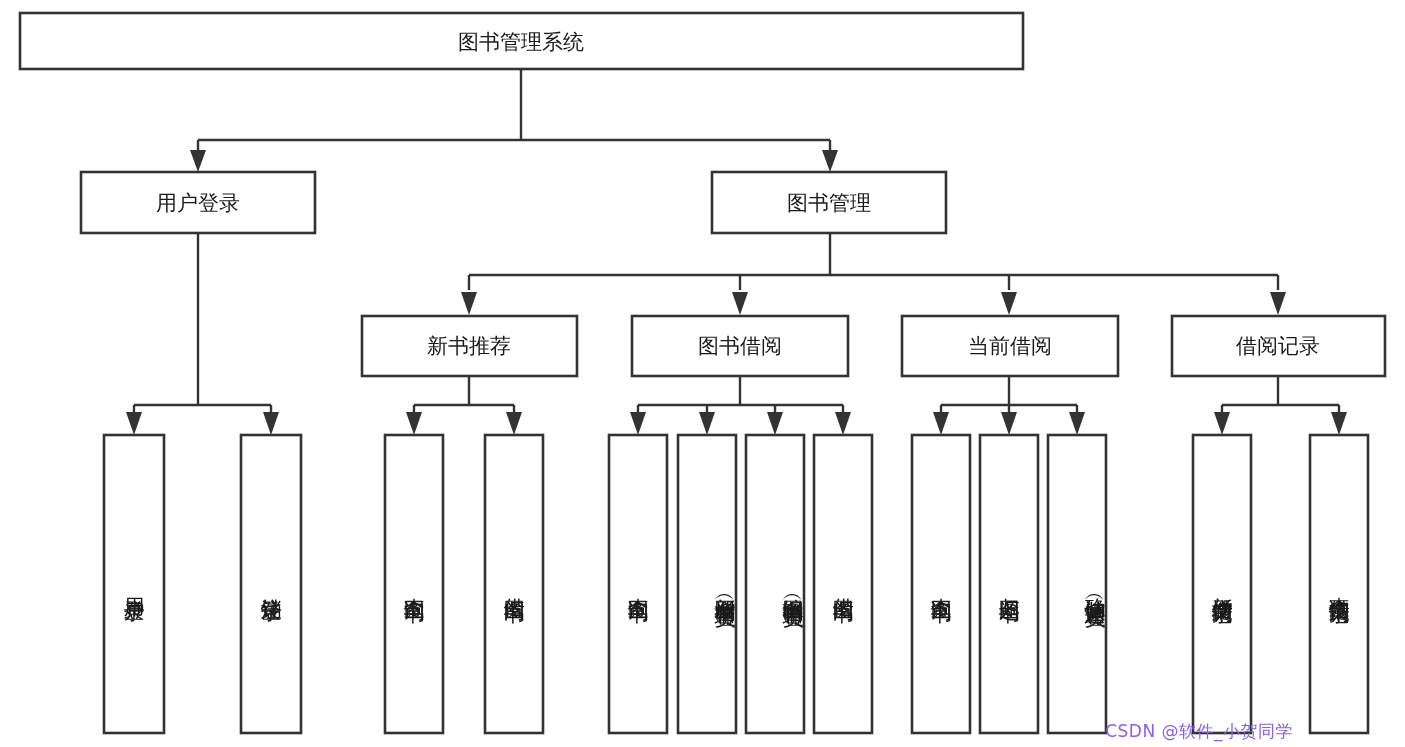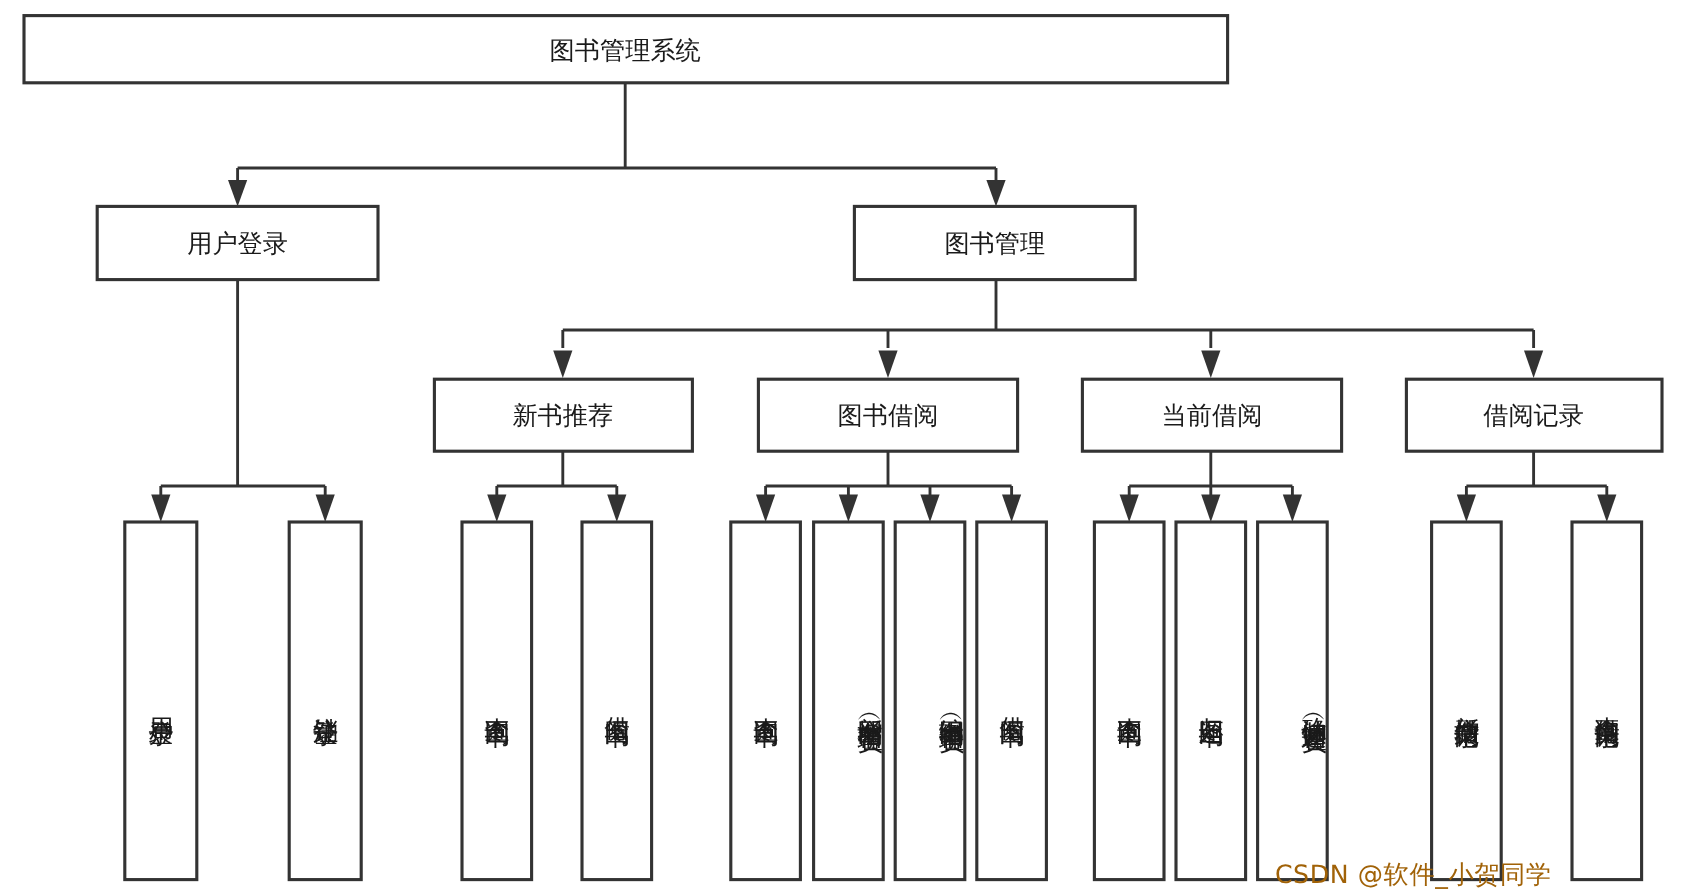--- a/index.html
+++ b/index.html
@@ -59,22 +59,22 @@
     letter-spacing: 1.5px;
     text-align: center;
     white-space: nowrap;
     pointer-events: none;
   }
   .watermark {
     position: absolute;
     right: 8px;
     bottom: 4px;
     font-family: "DejaVu Sans", "Liberation Sans", sans-serif;
-    font-size: 21px;
-    color: #a16207;
+    font-size: 17px;
+    color: #8b5cf6;
     white-space: nowrap;
     letter-spacing: 0.5px;
   }
 </style>
 </head>
 <body>
 
 <div id="diagram-root">
 
   <svg id="flow" viewBox="0 0 1405 747" xmlns="http://www.w3.org/2000/svg">

